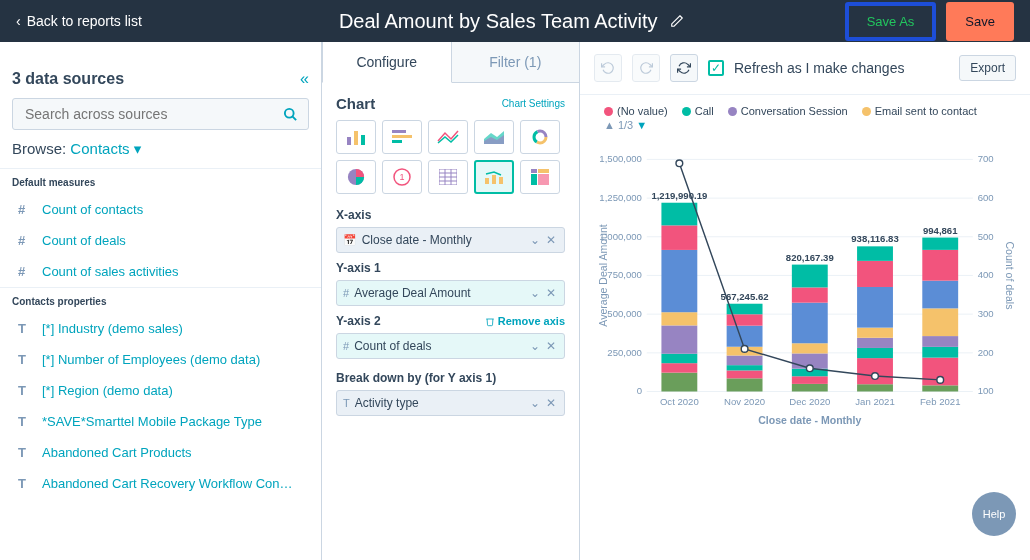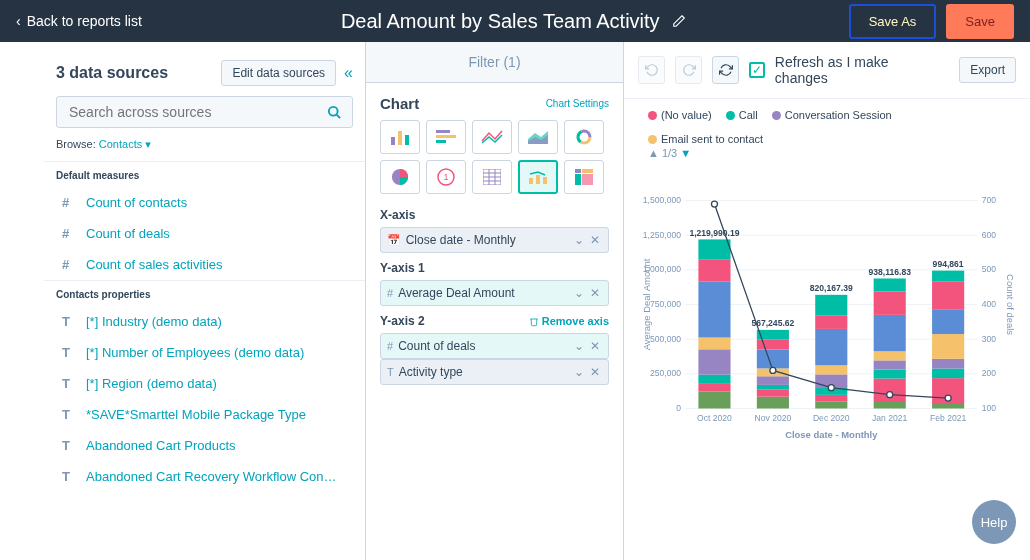--- a/index.html
+++ b/index.html
@@ -32,38 +32,38 @@
     display: flex;
     align-items: center;
     padding: 0 16px;
   }
   .back-link { display: flex; align-items: center; gap: 6px; cursor: pointer; font-size: 14px; }
   .title-area { flex: 1; display: flex; justify-content: center; align-items: center; gap: 12px; margin-left: 36px; }
   .title-area h1 { font-size: 20px; font-weight: 400; margin: 0; }
   .pencil { cursor: pointer; }
   .top-actions { display: flex; gap: 10px; }
   .btn { border-radius: 3px; padding: 8px 18px; font-size: 13px; font-weight: 500; cursor: pointer; border: 1px solid transparent; }
-  .btn-outline { background: transparent; border: 2px solid #1d4ed8; color: #fef9c3; }
-  .btn-primary { background: var(--orange); color: #7f1d1d; }
+  .btn-outline { background: transparent; border: 4px solid #1d4ed8; color: #22c55e; }
+  .btn-primary { background: var(--orange); color: #0f172a; }
   .btn-small { background: var(--bg); border: 1px solid var(--border); color: var(--text); padding: 5px 10px; font-size: 12px; border-radius: 3px; cursor: pointer; }
 
   
   .layout { display: flex; height: calc(560px - 42px); }
-  .panel-left { width: 322px; border-right: 1px solid var(--border); display:flex; flex-direction:column; padding: 18px 0 0 0; overflow:hidden;margin-left:44px;}
+  .panel-left { width: 322px; border-right: 1px solid var(--border); display:flex; flex-direction:column; padding: 28px 0 0 0; overflow:hidden;}
   .panel-mid { width: 258px; border-right: 1px solid var(--border); display:flex; flex-direction:column; overflow:hidden;}
   .panel-right { flex: 1; display:flex; flex-direction:column; overflow:hidden;}
 
   
   .ds-header { display:flex; align-items:center; padding: 0 12px 10px 12px; gap:8px;}
   .ds-header h2 { font-size:16px; font-weight:600; margin:0; flex:1;}
   .collapse-icon { color: var(--teal); cursor:pointer; font-size:16px;}
   .search-box { margin: 0 12px 10px 12px; display:flex; align-items:center; border:1px solid var(--border); background:var(--bg); border-radius:3px; padding:6px 10px;}
   .search-box input { flex:1; border:none; background:transparent; outline:none; font-size:14px; color:var(--text);}
   .search-icon { color: var(--teal); font-size:15px;}
-  .browse-row { padding: 0 12px 10px 12px; font-size:11px;}
+  .browse-row { padding: 0 12px 10px 12px; font-size:15px;}
   .browse-row .link { color: var(--teal); cursor:pointer;}
   .sec-head { padding: 8px 12px 6px 12px; font-weight:600; font-size:10px; border-top:1px solid #eaf0f6;}
   .list-item { padding: 8px 12px 8px 18px; display:flex; align-items:center; gap:10px; cursor:pointer; font-size:13px;}
   .list-item .glyph { width:14px; color:var(--text-light); font-weight:600;}
   .list-item .label { color: var(--teal); white-space:nowrap; overflow:hidden; text-overflow:ellipsis;}
 
   
   .tabs { display:flex; }
   .tab { flex:1; text-align:center; padding:12px 0; font-size:14px; color:var(--text-light); cursor:pointer; background:var(--bg); border-bottom:1px solid var(--border);}
   .tab.active { background:#fff; color:var(--text); border:1px solid var(--border); border-top:none; border-bottom-color:#fff;}
@@ -92,21 +92,21 @@
   .spacer { flex:1;}
   .chart-area { flex:1; padding:10px 14px 0 14px; position:relative;}
   .legend { display:flex; flex-wrap:wrap; gap:12px 14px; font-size:11px; padding-left:10px; margin-bottom:2px;align-items:flex-end;}
   .legend-item { display:flex; align-items:center; gap:4px;}
   .dot { width:9px; height:9px; border-radius:50%;}
   .pager { font-size:11px; color:var(--text-light); padding-left:10px; display:flex; align-items:center; gap:3px;}
   svg.chart { width:100%; height:310px;}
   .axis-label { font-size:11px; fill:#7c98b6;}
   .tick-label { font-size:10px; fill:#7c98b6;}
   .data-label { font-size:10px; font-weight:600; fill:#33475b;}
-  .help-btn { position:fixed; bottom:16px; right:14px; background:#7c98b6; color:#fff; border-radius:50%; width:44px; height:44px; display:flex; align-items:center; justify-content:center; font-size:13px; cursor:pointer;}
+  .help-btn { position:fixed; bottom:24px; right:14px; background:#7c98b6; color:#fff; border-radius:50%; width:44px; height:44px; display:flex; align-items:center; justify-content:center; font-size:11px; cursor:pointer;}
   svg.mini { display:block;}
 </style>
 </head>
 <body>
 
 <div class="topbar">
   <div class="back-link">
     <span>‹</span>
     <span>Back to reports list</span>
   </div>
@@ -122,21 +122,20 @@
     <button class="btn btn-outline">Save As</button>
     <button class="btn btn-primary">Save</button>
   </div>
 </div>
 
 <div class="layout">
 
   <div class="panel-left">
     <div class="ds-header">
       <h2>3 data sources</h2>
-      <button class="btn-small">Edit data sources</button>
       <span class="collapse-icon">«</span>
     </div>
     <div class="search-box">
       <input placeholder="Search across sources" style="">
       <span class="search-icon">
         <svg class="mini" width="15" height="15" viewBox="0 0 24 24" fill="none" stroke="#00a4bd" stroke-width="3">
             <circle cx="10" cy="10" r="7"></circle>
             <line x1="21" y1="21" x2="15" y2="15"></line>
           </svg>
       </span>
@@ -160,21 +159,21 @@
         </div>
         <div class="list-item">
           <span class="glyph">#</span>
           <span class="label">Count of sales activities</span>
         </div>
       </div>
     <div class="sec-head">Contacts properties</div>
     <div id="props-list" style="overflow:hidden;">
         <div class="list-item">
           <span class="glyph">T</span>
-          <span class="label">[*] Industry (demo data)</span>
+          <span class="label">[*] Industry (demo sales)</span>
         </div>
         <div class="list-item">
           <span class="glyph">T</span>
           <span class="label">[*] Number of Employees (demo data)</span>
         </div>
         <div class="list-item">
           <span class="glyph">T</span>
           <span class="label">[*] Region (demo data)</span>
         </div>
         <div class="list-item">
@@ -187,20 +186,21 @@
         </div>
         <div class="list-item">
           <span class="glyph">T</span>
           <span class="label">Abandoned Cart Recovery Workflow Con…</span>
         </div>
       </div>
   </div>
 
   <div class="panel-mid">
     <div class="tabs">
+      <div class="tab active">Configure</div>
       <div class="tab">Filter (1)</div>
     </div>
     <div class="mid-body">
       <div class="chart-header">
         <h3>Chart</h3>
         <span class="link-teal">Chart Settings</span>
       </div>
       <div class="chart-types">
         <div class="ct">
             <svg class="mini" width="20" height="16">
@@ -302,20 +302,21 @@
           <span>Remove axis</span>
         </span>
       </div>
       <div class="pill teal">
         <span class="glyph">#</span>
         <span class="text">Count of deals</span>
         <span class="chev">⌄</span>
         <span class="x">✕</span>
       </div>
 
+      <div class="field-label" style="margin-top:12px">Break down by (for Y axis 1)</div>
       <div class="pill">
         <span class="glyph">T</span>
         <span class="text">Activity type</span>
         <span class="chev">⌄</span>
         <span class="x">✕</span>
       </div>
     </div>
   </div>
 
   <div class="panel-right">

